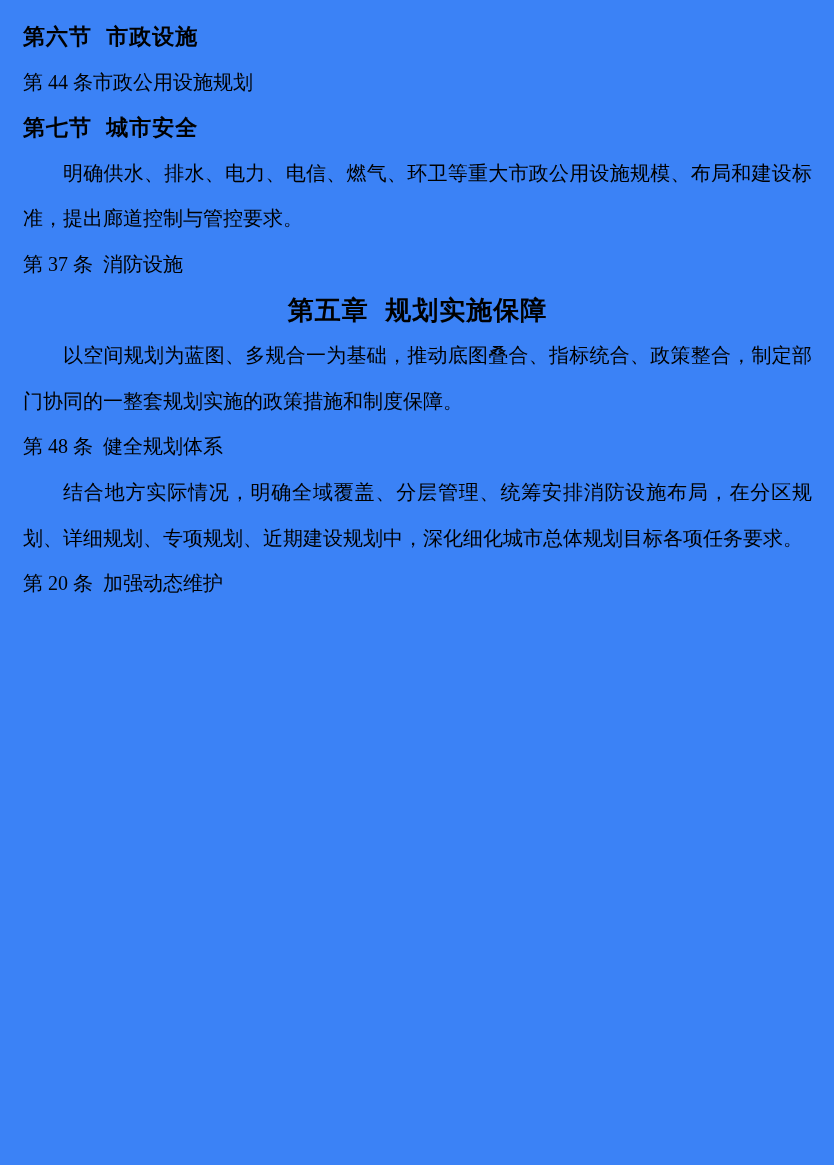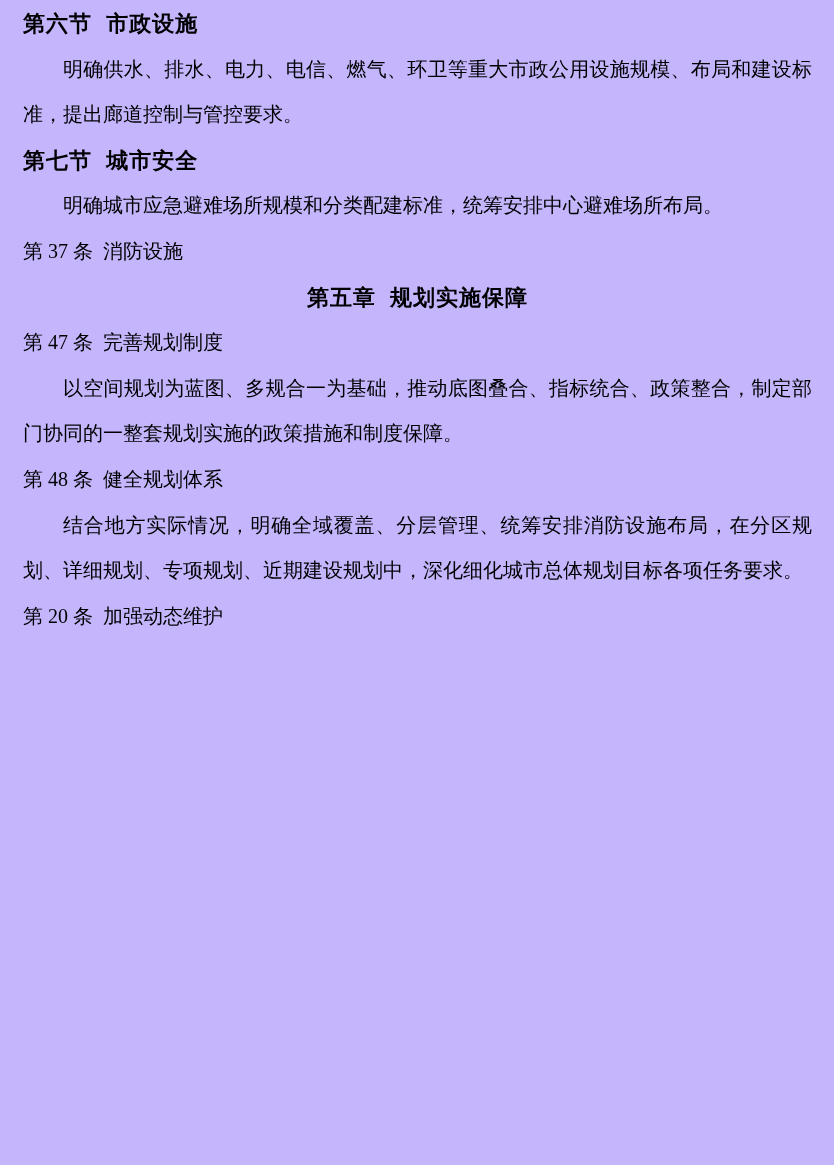--- a/index.html
+++ b/index.html
@@ -12,58 +12,57 @@
     width: 834px;
     height: 1165px;
     overflow: hidden;
     color: #000000;
     font-family: "Liberation Serif", "DejaVu Serif", serif;
   }
   .page {
     box-sizing: border-box;
     width: 834px;
     height: 1165px;
-    padding: 1px 22px 0 23px;
-    background: #c4b5fd;
+    padding: 14px 22px 0 23px;
+    background: #3b82f6;
   }
   .block {
     white-space: pre-wrap;
     line-height: 45.6px;
     font-size: 20px;
     margin: 0;
   }
   .section-heading {
     font-family: "Liberation Sans", "DejaVu Sans", sans-serif;
     font-weight: 700;
     font-size: 22px;
     letter-spacing: 1px;
   }
   .chapter-heading {
     font-family: "Liberation Sans", "DejaVu Sans", sans-serif;
     font-weight: 700;
-    font-size: 22px;
+    font-size: 26px;
     letter-spacing: 1px;
     text-align: center;
   }
   .article-heading {
     font-weight: 400;
   }
   .paragraph {
     text-indent: 2em;
     text-align: justify;
   }
 </style>
 </head>
 <body>
 
 <div class="page" id="doc">
     <div class="block section-heading">第六节  市政设施</div>
+    <div class="block article-heading">第 44 条市政公用设施规划</div>
+    <div class="block section-heading">第七节  城市安全</div>
     <div class="block paragraph">明确供水、排水、电力、电信、燃气、环卫等重大市政公用设施规模、布局和建设标准，提出廊道控制与管控要求。</div>
-    <div class="block section-heading">第七节  城市安全</div>
-    <div class="block paragraph">明确城市应急避难场所规模和分类配建标准，统筹安排中心避难场所布局。</div>
     <div class="block article-heading">第 37 条  消防设施</div>
     <div class="block chapter-heading">第五章  规划实施保障</div>
-    <div class="block article-heading">第 47 条  完善规划制度</div>
     <div class="block paragraph">以空间规划为蓝图、多规合一为基础，推动底图叠合、指标统合、政策整合，制定部门协同的一整套规划实施的政策措施和制度保障。</div>
     <div class="block article-heading">第 48 条  健全规划体系</div>
     <div class="block paragraph">结合地方实际情况，明确全域覆盖、分层管理、统筹安排消防设施布局，在分区规划、详细规划、专项规划、近期建设规划中，深化细化城市总体规划目标各项任务要求。</div>
     <div class="block article-heading">第 20 条  加强动态维护</div>
   </div>
 
 </body></html>

